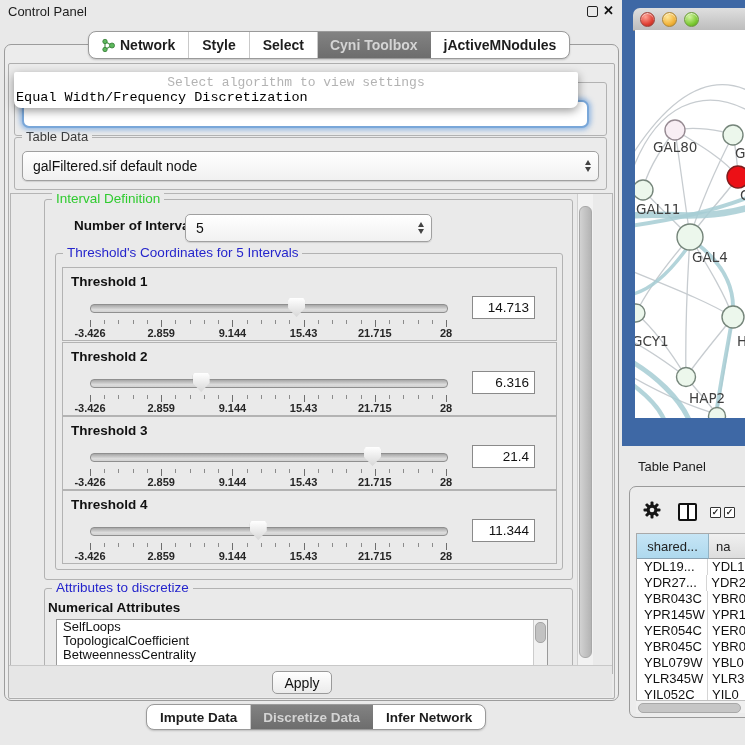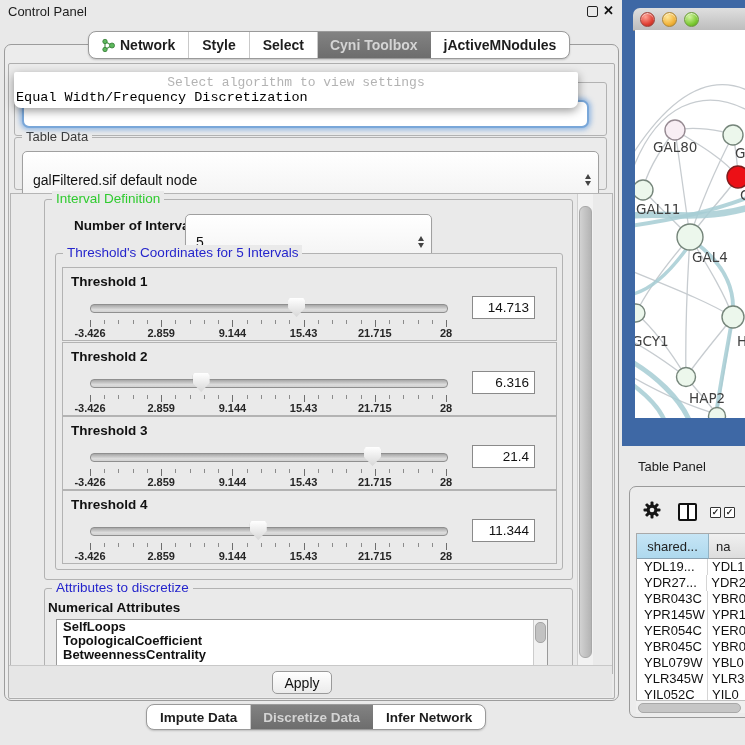--- a/index.html
+++ b/index.html
@@ -26,21 +26,21 @@
   .seg-tabs.small .seg{font-size:13.5px;}
 
   
   .group{position:absolute;border:1px solid #b2b2b2;border-radius:3px;}
   .legend{position:absolute;top:-9px;left:7px;background:#ebebeb;padding:0 4px;font-size:13px;color:#3a3a3a;}
   .legend.green{color:#2fcb2f;font-size:13.5px;}
   .legend.blue{color:#2525cc;font-size:13.5px;}
 
   
   .combo{position:absolute;border:1px solid #a0a0a0;border-radius:5px;background:linear-gradient(#ffffff,#f1f1f1);
-         font-size:14px;color:#111;display:flex;align-items:center;padding:16px 10px;box-shadow:0 1px 1px rgba(0,0,0,.12);}
+         font-size:14px;color:#111;display:flex;align-items:center;padding:2px 10px;box-shadow:0 1px 1px rgba(0,0,0,.12);}
   .stepper{position:absolute;right:7px;top:50%;transform:translateY(-50%);display:flex;flex-direction:column;gap:2px;}
   .arr-up{width:0;height:0;border-left:3.5px solid transparent;border-right:3.5px solid transparent;border-bottom:5px solid #444;}
   .arr-dn{width:0;height:0;border-left:3.5px solid transparent;border-right:3.5px solid transparent;border-top:5px solid #444;}
 
   
   .popup{position:absolute;left:14px;top:72px;width:564px;height:36px;background:#fff;
          border-radius:2px 2px 7px 7px;box-shadow:0 3px 10px rgba(0,0,0,.40);z-index:40;font-family:Liberation Mono, monospace;}
   .popup .hint{height:15px;padding-top:3px;text-align:center;color:#b3b3b3;font-size:13px;}
   .popup .opt{height:15px;padding:0 2px;font-size:13.5px;color:#000;line-height:15px;}
   .popup .opt.b{font-weight:bold;}
@@ -66,21 +66,21 @@
          background:repeating-linear-gradient(90deg,#8b8b8b 0 1px,transparent 1px 14.24px);}
   .ticks-major{position:absolute;left:0;top:22px;width:357px;height:7px;
          background:repeating-linear-gradient(90deg,#6e6e6e 0 1px,transparent 1px 71.2px);}
   .ticklabs{position:absolute;left:0;top:29px;width:356px;height:13px;}
   .ticklabs span{position:absolute;transform:translateX(-50%);font-size:11px;font-weight:bold;color:#262626;white-space:nowrap;}
   .valbox{position:absolute;left:409px;top:28px;width:56px;height:21px;border:1px solid #8a8a8a;background:#fff;
           font-family:"Liberation Sans",sans-serif;font-size:13.5px;color:#111;text-align:right;padding:0 5px 0 0;}
 
   
   .listbox{position:absolute;left:56px;top:619px;width:490px;height:46px;background:#fff;border:1px solid #9a9a9a;overflow:hidden;}
-  .listbox .item{font-size:13px;line-height:14px;padding-left:6px;color:#111;font-weight:bold;}
+  .listbox .item{font-size:13px;line-height:14px;padding-left:6px;color:#111;}
   .list-vtrack{position:absolute;right:0;top:0;width:13px;height:100%;background:#f1f1f1;border-left:1px solid #ccc;}
   .list-vthumb{position:absolute;right:1.5px;top:2px;width:9px;height:19px;background:#c2c2c2;border:1px solid #a5a5a5;border-radius:5px;}
 
   .apply-strip{left:9px;top:665px;width:603px;height:31px;background:#e6e6e6;border-top:1px solid #c8c8c8;z-index:5;}
   .btn{position:absolute;left:263px;top:5px;width:58px;height:21px;border:1px solid #9a9a9a;border-radius:5px;
        background:linear-gradient(#ffffff,#ebebeb);font-size:14px;color:#111;display:flex;align-items:center;justify-content:center;}
 
   
   .blue-frame{left:622px;top:0;width:123px;height:446px;background:#3e68a5;}
   .win-titlebar{left:633px;top:8px;width:112px;height:22px;background:linear-gradient(#dfdfdf,#bdbdbd);

